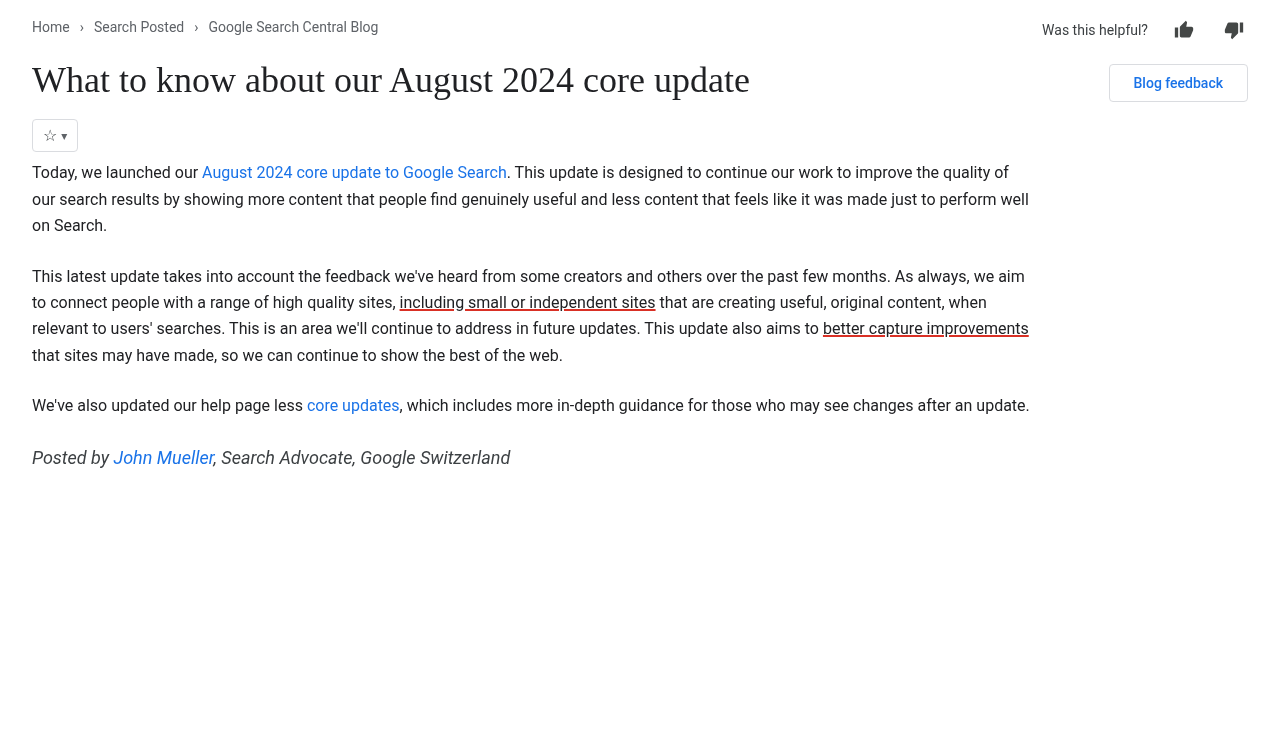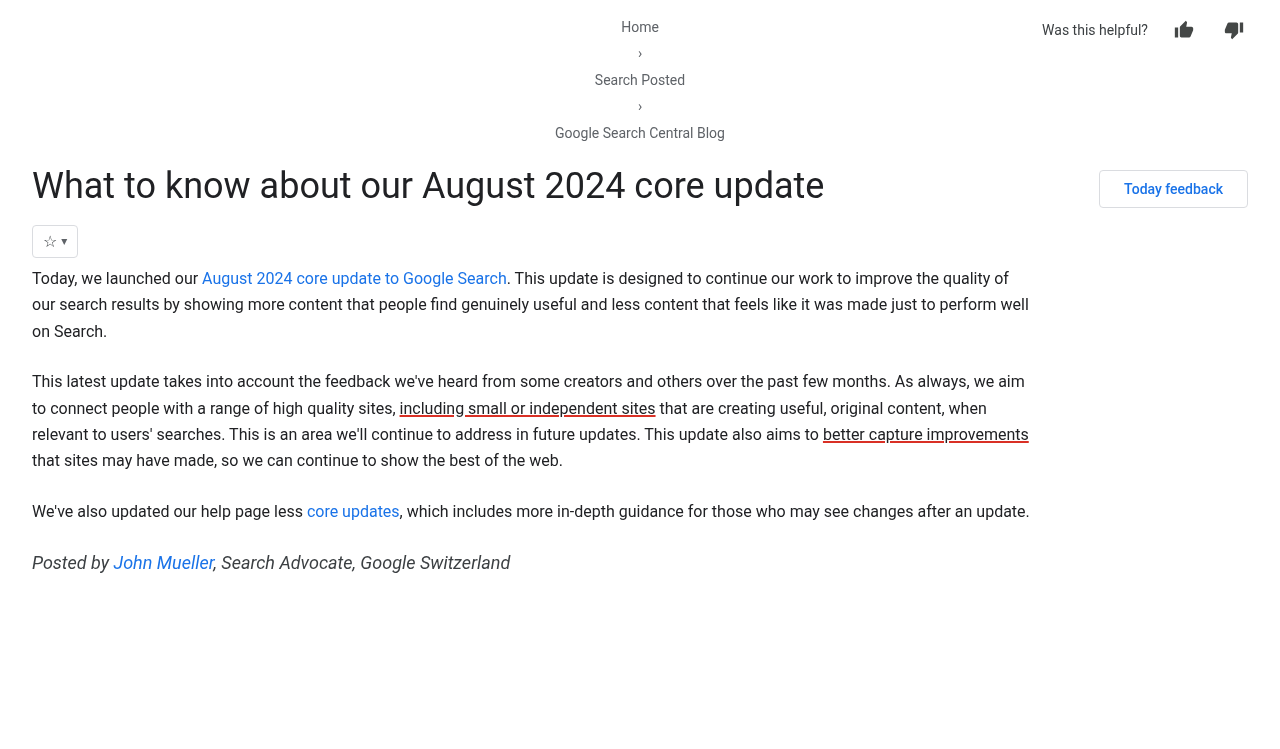--- a/index.html
+++ b/index.html
@@ -20,25 +20,24 @@
       max-width: 1280px;
       margin: 0 auto;
       padding: 16px 32px 40px 32px;
       position: relative;
     }
 
     
     .breadcrumb {
       display: flex;
       align-items: center;
-      gap: 4px;
+      gap: 10px;
       font-size: 14px;
       color: #5f6368;
       margin-bottom: 20px;
-      flex-direction: column;
     }
 
     .breadcrumb a {
       color: #5f6368;
       text-decoration: none;
     }
 
     .breadcrumb-separator {
       color: #5f6368;
       font-size: 14px;
@@ -84,20 +83,21 @@
       flex: 1;
     }
 
     .page-title {
       font-size: 36px;
       font-weight: 400;
       color: #202124;
       line-height: 1.25;
       margin-bottom: 12px;
       max-width: 860px;
+      font-family: Liberation Serif, serif;
     }
 
     .bookmark-btn {
       display: inline-flex;
       align-items: center;
       gap: 4px;
       border: 1px solid #dadce0;
       border-radius: 4px;
       background: #fff;
       padding: 6px 10px;
@@ -212,21 +212,21 @@
   </div>
 
   <div class="title-area">
     <div class="title-left">
       <h1 class="page-title">What to know about our August 2024 core update</h1>
       <button class="bookmark-btn">
         <span class="bookmark-icon">☆</span>
         <span class="chevron-icon">▾</span>
       </button>
     </div>
-    <button class="send-feedback-btn">Today feedback</button>
+    <button class="send-feedback-btn">Blog feedback</button>
   </div>
 
 
   <div class="article-content">
 
     <p class="article-paragraph">
       <span>Today, we launched our </span><a class="article-link" href="#">August 2024 core update to Google Search</a><span>. This update is designed to continue our work to improve the quality of our search results by showing more content that people find genuinely useful and less content that feels like it was made just to perform well on Search.</span>
     </p>
 
     <p class="article-paragraph">

